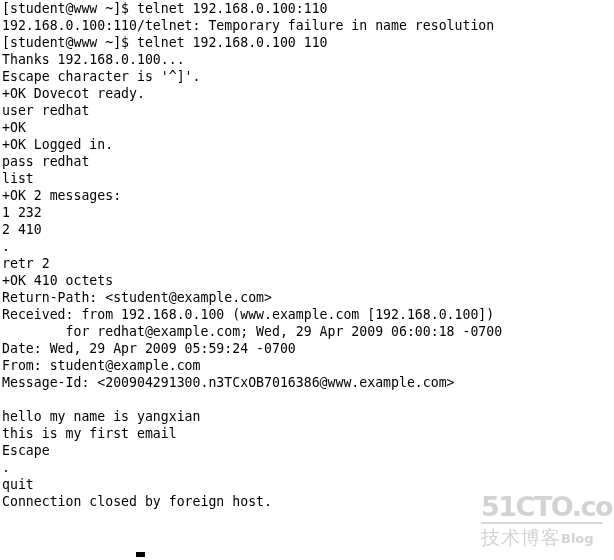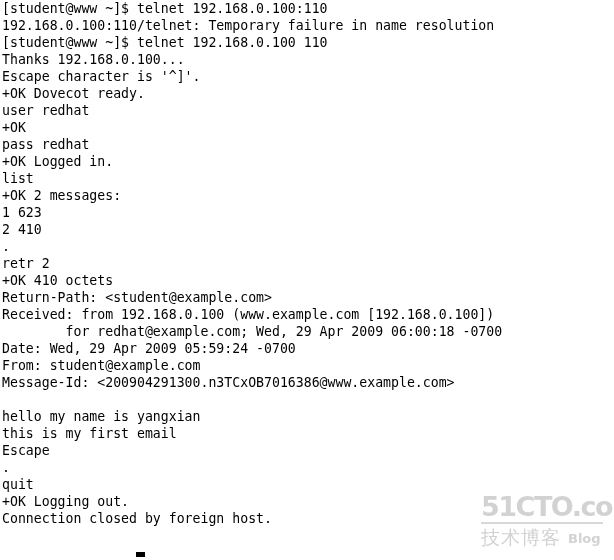--- a/index.html
+++ b/index.html
@@ -94,61 +94,59 @@
     letter-spacing: 1px;
     color: #d2d2d2;
     white-space: pre;
   }
   #watermark .wm-blog {
     font-family: "DejaVu Sans", "Liberation Sans", sans-serif;
     font-weight: bold;
     font-size: 13px;
     line-height: 15px;
     color: #d2d2d2;
-    margin-left: 7px;
     margin-bottom: 2px;
     white-space: pre;
   }
 </style>
 </head>
 <body>
 
 <div id="terminal">
 
   <div id="screen">
       <span class="line">[student@www ~]$ telnet 192.168.0.100:110</span>
       <span class="line">192.168.0.100:110/telnet: Temporary failure in name resolution</span>
       <span class="line">[student@www ~]$ telnet 192.168.0.100 110</span>
       <span class="line">Thanks 192.168.0.100...</span>
       <span class="line">Escape character is '^]'.</span>
       <span class="line">+OK Dovecot ready.</span>
       <span class="line">user redhat</span>
       <span class="line">+OK</span>
+      <span class="line">+OK Logged in.</span>
       <span class="line">pass redhat</span>
-      <span class="line">+OK Logged in.</span>
       <span class="line">list</span>
       <span class="line">+OK 2 messages:</span>
-      <span class="line">1 623</span>
+      <span class="line">1 232</span>
       <span class="line">2 410</span>
       <span class="line">.</span>
       <span class="line">retr 2</span>
       <span class="line">+OK 410 octets</span>
       <span class="line">Return-Path: &lt;student@example.com&gt;</span>
       <span class="line">Received: from 192.168.0.100 (www.example.com [192.168.0.100])</span>
       <span class="line">        for redhat@example.com; Wed, 29 Apr 2009 06:00:18 -0700</span>
       <span class="line">Date: Wed, 29 Apr 2009 05:59:24 -0700</span>
       <span class="line">From: student@example.com</span>
       <span class="line">Message-Id: &lt;200904291300.n3TCxOB7016386@www.example.com&gt;</span>
       <span class="line blank"></span>
       <span class="line">hello my name is yangxian</span>
       <span class="line">this is my first email</span>
       <span class="line">Escape</span>
       <span class="line">.</span>
       <span class="line">quit</span>
-      <span class="line">+OK Logging out.</span>
       <span class="line">Connection closed by foreign host.</span>
     </div>
 
   <div id="cursor"></div>
 
   <div id="watermark">
     <div class="wm-top">51CTO.com</div>
     <div class="wm-rule"></div>
     <div class="wm-bottomrow">
       <span class="wm-cn">技术博客</span>

